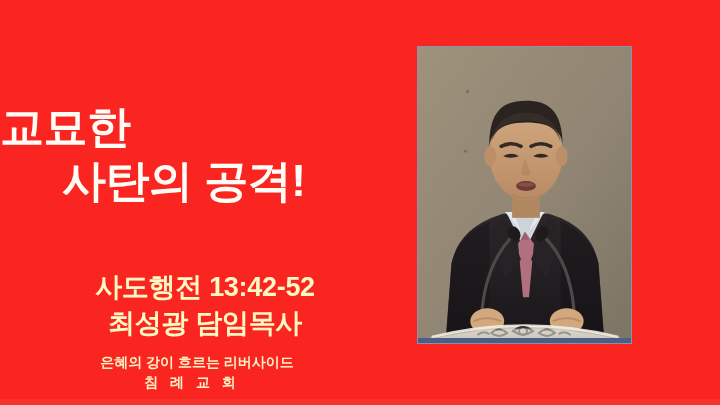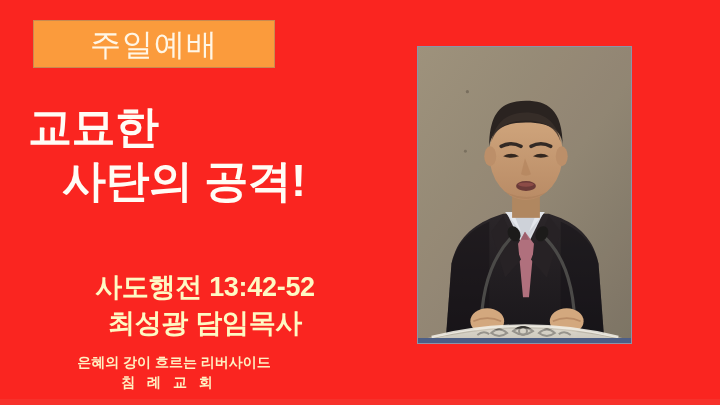--- a/index.html
+++ b/index.html
@@ -62,21 +62,21 @@
     width: 400px;
   }
   .title-line {
     color: #FFFCF5;
     font-size: 44px;
     font-weight: 700;
     line-height: 1.22;
     letter-spacing: -0.5px;
     white-space: nowrap;
   }
-  .title-line-1 { margin-left: 28px; }
+  .title-line-1 { }
   .title-line-2 { margin-left: 62px; }
 
   
   .meta-block {
     position: absolute;
     left: 0;
     top: 270px;
     width: 410px;
     text-align: center;
   }
@@ -88,20 +88,21 @@
     letter-spacing: -0.3px;
     white-space: nowrap;
   }
 
   
   .church-block {
     position: absolute;
     left: 0;
     top: 352px;
     width: 348px;
+    padding-left: 23px;
   }
   .church-line {
     color: #FFF0C2;
     font-size: 14px;
     font-weight: 700;
     line-height: 1.45;
     white-space: nowrap;
   }
   .church-line-1 { text-align: center; }
   .church-line-2 {
@@ -137,23 +138,20 @@
 </style>
 </head>
 <body>
 
 <div id="stage">
 
   <div class="backdrop">
     <div class="backdrop-strip"></div>
   </div>
 
-  <div class="badge">
-    <span class="badge-label">주일예배</span>
-  </div>
 
   <div class="title-block">
     <div class="title-line title-line-1">교묘한</div>
     <div class="title-line title-line-2">사탄의 공격!</div>
   </div>
 
   <div class="meta-block">
     <div class="meta-line">사도행전 13:42-52</div>
     <div class="meta-line">최성광 담임목사</div>
   </div>

